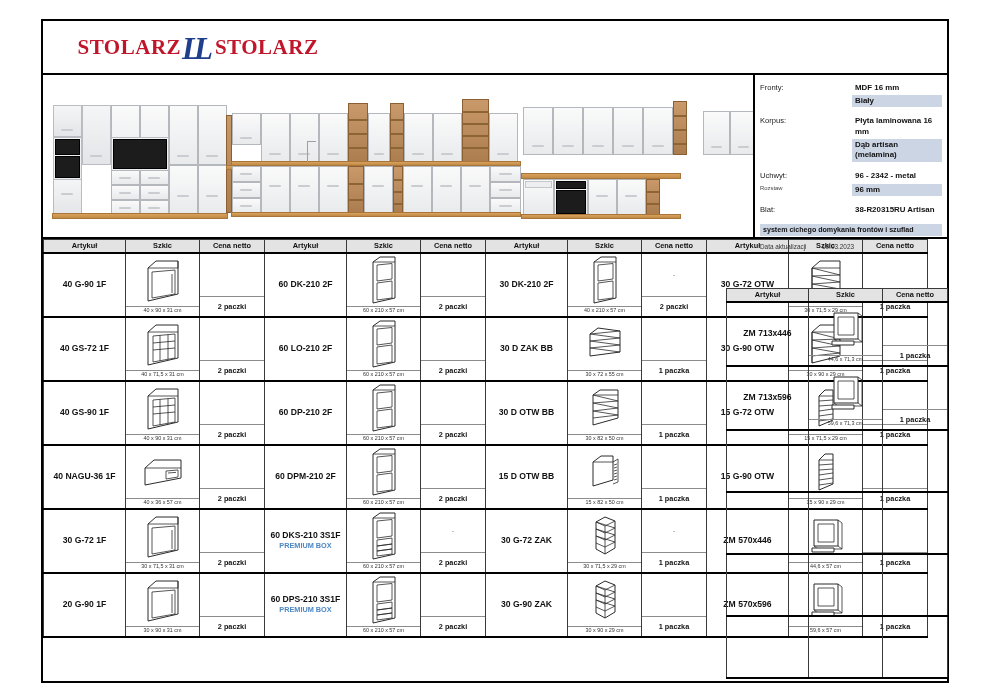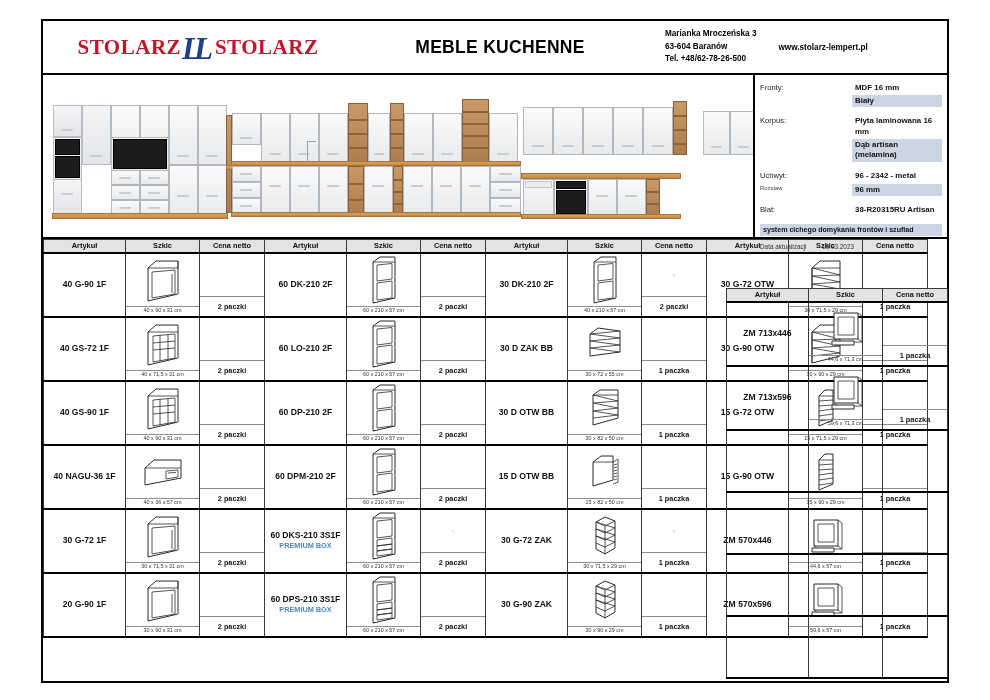--- a/index.html
+++ b/index.html
@@ -179,29 +179,20 @@
 <div id="sheet">
   <div class="frame">
 
     <div class="hdr">
       <div class="hdr-logo">
         <div class="logo-txt">
           <span>STOLARZ</span>
           <span class="logo-mono">LL</span>
           <span>STOLARZ</span>
         </div>
-      </div>
-      <div class="hdr-title">MEBLE KUCHENNE</div>
-      <div class="hdr-contact">
-        <div class="hdr-addr">
-          <div>Marianka Mroczeńska 3</div>
-          <div>63-604 Baranów</div>
-          <div>Tel. +48/62-78-26-500</div>
-        </div>
-        <div class="hdr-www">www.stolarz-lempert.pl</div>
       </div>
     </div>
 
 
     <div class="body">
 
       <div class="render">
 
         <div class="kr cab" style="left:10px;  top:30px; width:29px; height:32px;"></div>
         <div class="kr hndl" style="left:18px; top:54px; width:12px;"></div>

